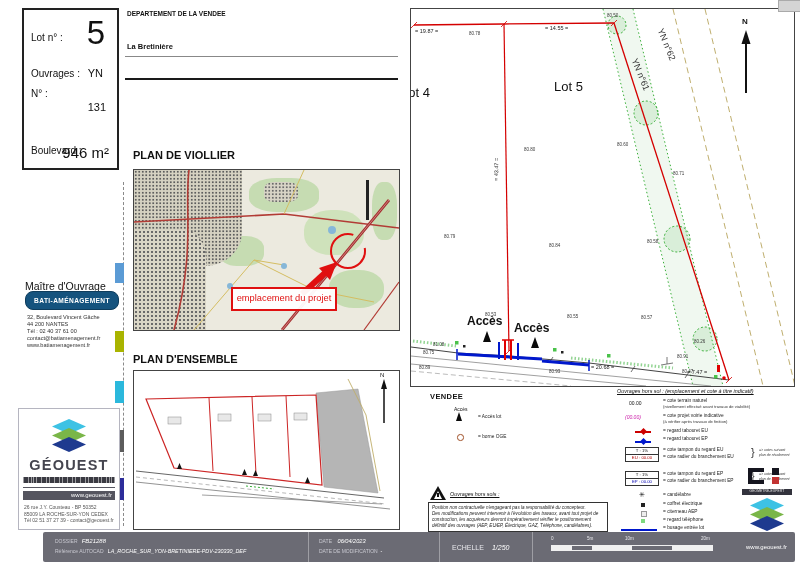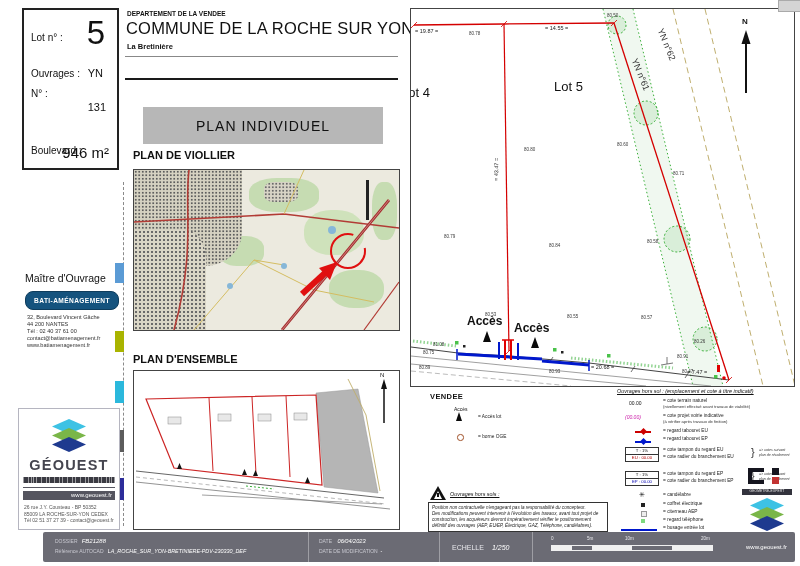--- a/index.html
+++ b/index.html
@@ -41,21 +41,21 @@
     <span class="abs nw" style="left:7px;top:22px;font-size:10px">Lot n° :</span>
     <span class="abs nw" style="right:12px;top:4px;font-size:33px">5</span>
     <span class="abs nw" style="left:7px;top:58px;font-size:10px">Ouvrages :</span>
     <span class="abs nw" style="right:14px;top:57px;font-size:11px">YN</span>
     <span class="abs nw" style="left:7px;top:78px;font-size:10px">N° :</span>
     <span class="abs nw" style="right:11px;top:91px;font-size:11px">131</span>
     <span class="abs nw" style="left:7px;top:135px;font-size:10px">Boulevard :</span>
     <span class="abs nw" style="right:8px;top:134px;font-size:15px">946 m²</span>
   </div>
 
-  <span class="abs nw" style="left:25px;top:272px;font-size:10.5px">Maître d'Ouvrage</span>
+  <span class="abs nw" style="left:25px;top:280px;font-size:10.5px">Maître d'Ouvrage</span>
   <div class="abs pill" style="left:25px;top:291px;width:92px;height:17px;font-size:6.6px;letter-spacing:.4px">
     <span>BATI-AMÉNAGEMENT</span>
   </div>
   <div class="abs" style="left:27px;top:314px;font-size:5.6px;line-height:7px;color:#333">
     <div class="nw">32, Boulevard Vincent Gâche</div>
     <div class="nw">44 200 NANTES</div>
     <div class="nw">Tél : 02 40 37 61 00</div>
     <div class="nw">contact@batiamenagement.fr</div>
     <div class="nw">www.batiamenagement.fr</div>
   </div>
@@ -76,27 +76,23 @@
     <div class="abs" style="left:4px;top:78px;width:92px;height:1px;background:#55555f"></div>
     <div class="abs" style="left:4px;top:82px;width:92px;height:9px;background:#55555f;color:#fff;font-size:6px;text-align:right;line-height:9px;padding-right:3px;box-sizing:border-box">www.geouest.fr</div>
     <div class="abs" style="left:5px;top:95px;font-size:5px;line-height:6.6px;color:#555">
       <div class="nw">26 rue J.Y. Cousteau - BP 50352</div>
       <div class="nw">85009 LA ROCHE-SUR-YON CEDEX</div>
       <div class="nw">Tél 02 51 37 27 39 - contact@geouest.fr</div>
     </div>
   </div>
 
   <div class="abs nw" style="left:127px;top:10px;font-size:6.5px;font-weight:bold">DEPARTEMENT DE LA VENDEE</div>
-  <div class="abs nw" style="left:126px;top:19px;font-size:16.5px;letter-spacing:.2px">COMMUNE DE LA ROCHE SUR YON</div>
   <div class="abs nw" style="left:127px;top:42px;font-size:7.5px;font-weight:bold">La Bretinière</div>
   <div class="abs" style="left:125px;top:56px;width:273px;height:1px;background:#888"></div>
   <div class="abs" style="left:125px;top:78px;width:273px;height:2.2px;background:#1a1a1a"></div>
-  <div class="abs graybox" style="left:143px;top:107px;width:240px;height:37px;font-size:14px;letter-spacing:1px">
-    <span>PLAN INDIVIDUEL</span>
-  </div>
 
   <div class="abs nw" style="left:133px;top:149px;font-size:11px;font-weight:600">PLAN DE VIOLLIER</div>
   <div class="abs frame" style="left:133px;top:169px;width:265px;height:160px;background:#eceadf">
 
     <div class="abs" style="left:115px;top:8px;width:70px;height:34px;background:#c6dcb2;border-radius:40%"></div>
     <div class="abs" style="left:170px;top:40px;width:60px;height:45px;background:#cfe2bb;border-radius:45%"></div>
     <div class="abs" style="left:85px;top:66px;width:45px;height:30px;background:#c6dcb2;border-radius:40%"></div>
     <div class="abs" style="left:195px;top:100px;width:55px;height:38px;background:#c6dcb2;border-radius:45%"></div>
     <div class="abs" style="left:25px;top:118px;width:45px;height:28px;background:#cfe2bb;border-radius:45%"></div>
     <div class="abs" style="left:238px;top:12px;width:25px;height:58px;background:#c6dcb2;border-radius:40%"></div>
@@ -115,20 +111,21 @@
       <path d="M148,160 L255,30" stroke="#e0a0a0" stroke-width=".7" fill="none"></path>
       <path d="M230,160 L265,112" stroke="#b23b35" stroke-width="1.2" fill="none"></path>
       <circle cx="150" cy="96" r="3" fill="#86b7d8"></circle>
       <circle cx="198" cy="60" r="4" fill="#86b7d8"></circle>
       <circle cx="96" cy="116" r="3" fill="#86b7d8"></circle>
       <rect x="232" y="10" width="3" height="40" fill="#222"></rect>
       <circle cx="214" cy="81" r="17" fill="none" stroke="#e01010" stroke-width="2" stroke-dasharray="85,18"></circle>
       <path d="M168,124 L192,102" stroke="#e01010" stroke-width="6" fill="none"></path>
       <polygon points="203,92 185,98 196,110" fill="#e01010"></polygon>
     </svg>
+    <div class="abs" style="left:97px;top:117px;width:102px;height:20px;border:2px solid #e01010;background:rgba(255,255,255,.95);color:#e01010;font-size:9.3px;text-align:center;line-height:19px">emplacement du projet</div>
   </div>
 
   <div class="abs nw" style="left:133px;top:353px;font-size:11px;font-weight:600">PLAN D'ENSEMBLE</div>
   <div class="abs frame" style="left:133px;top:370px;width:265px;height:158px">
     <svg width="265" height="158" viewBox="0 0 265 158">
       <polygon points="182,22 224,18 244,122 190,116" fill="#b5b5b5" stroke="#999" stroke-width=".5"></polygon>
       <path d="M214,8 L232,44 L246,120" stroke="#c0ae6a" stroke-width=".9" fill="none"></path>
       <path d="M2,100 L250,127" stroke="#555" stroke-width=".9" fill="none"></path>
       <path d="M2,111 L256,138" stroke="#777" stroke-width=".8" fill="none"></path>
       <path d="M68,124 L248,133" stroke="#777" stroke-width=".7" fill="none"></path>

